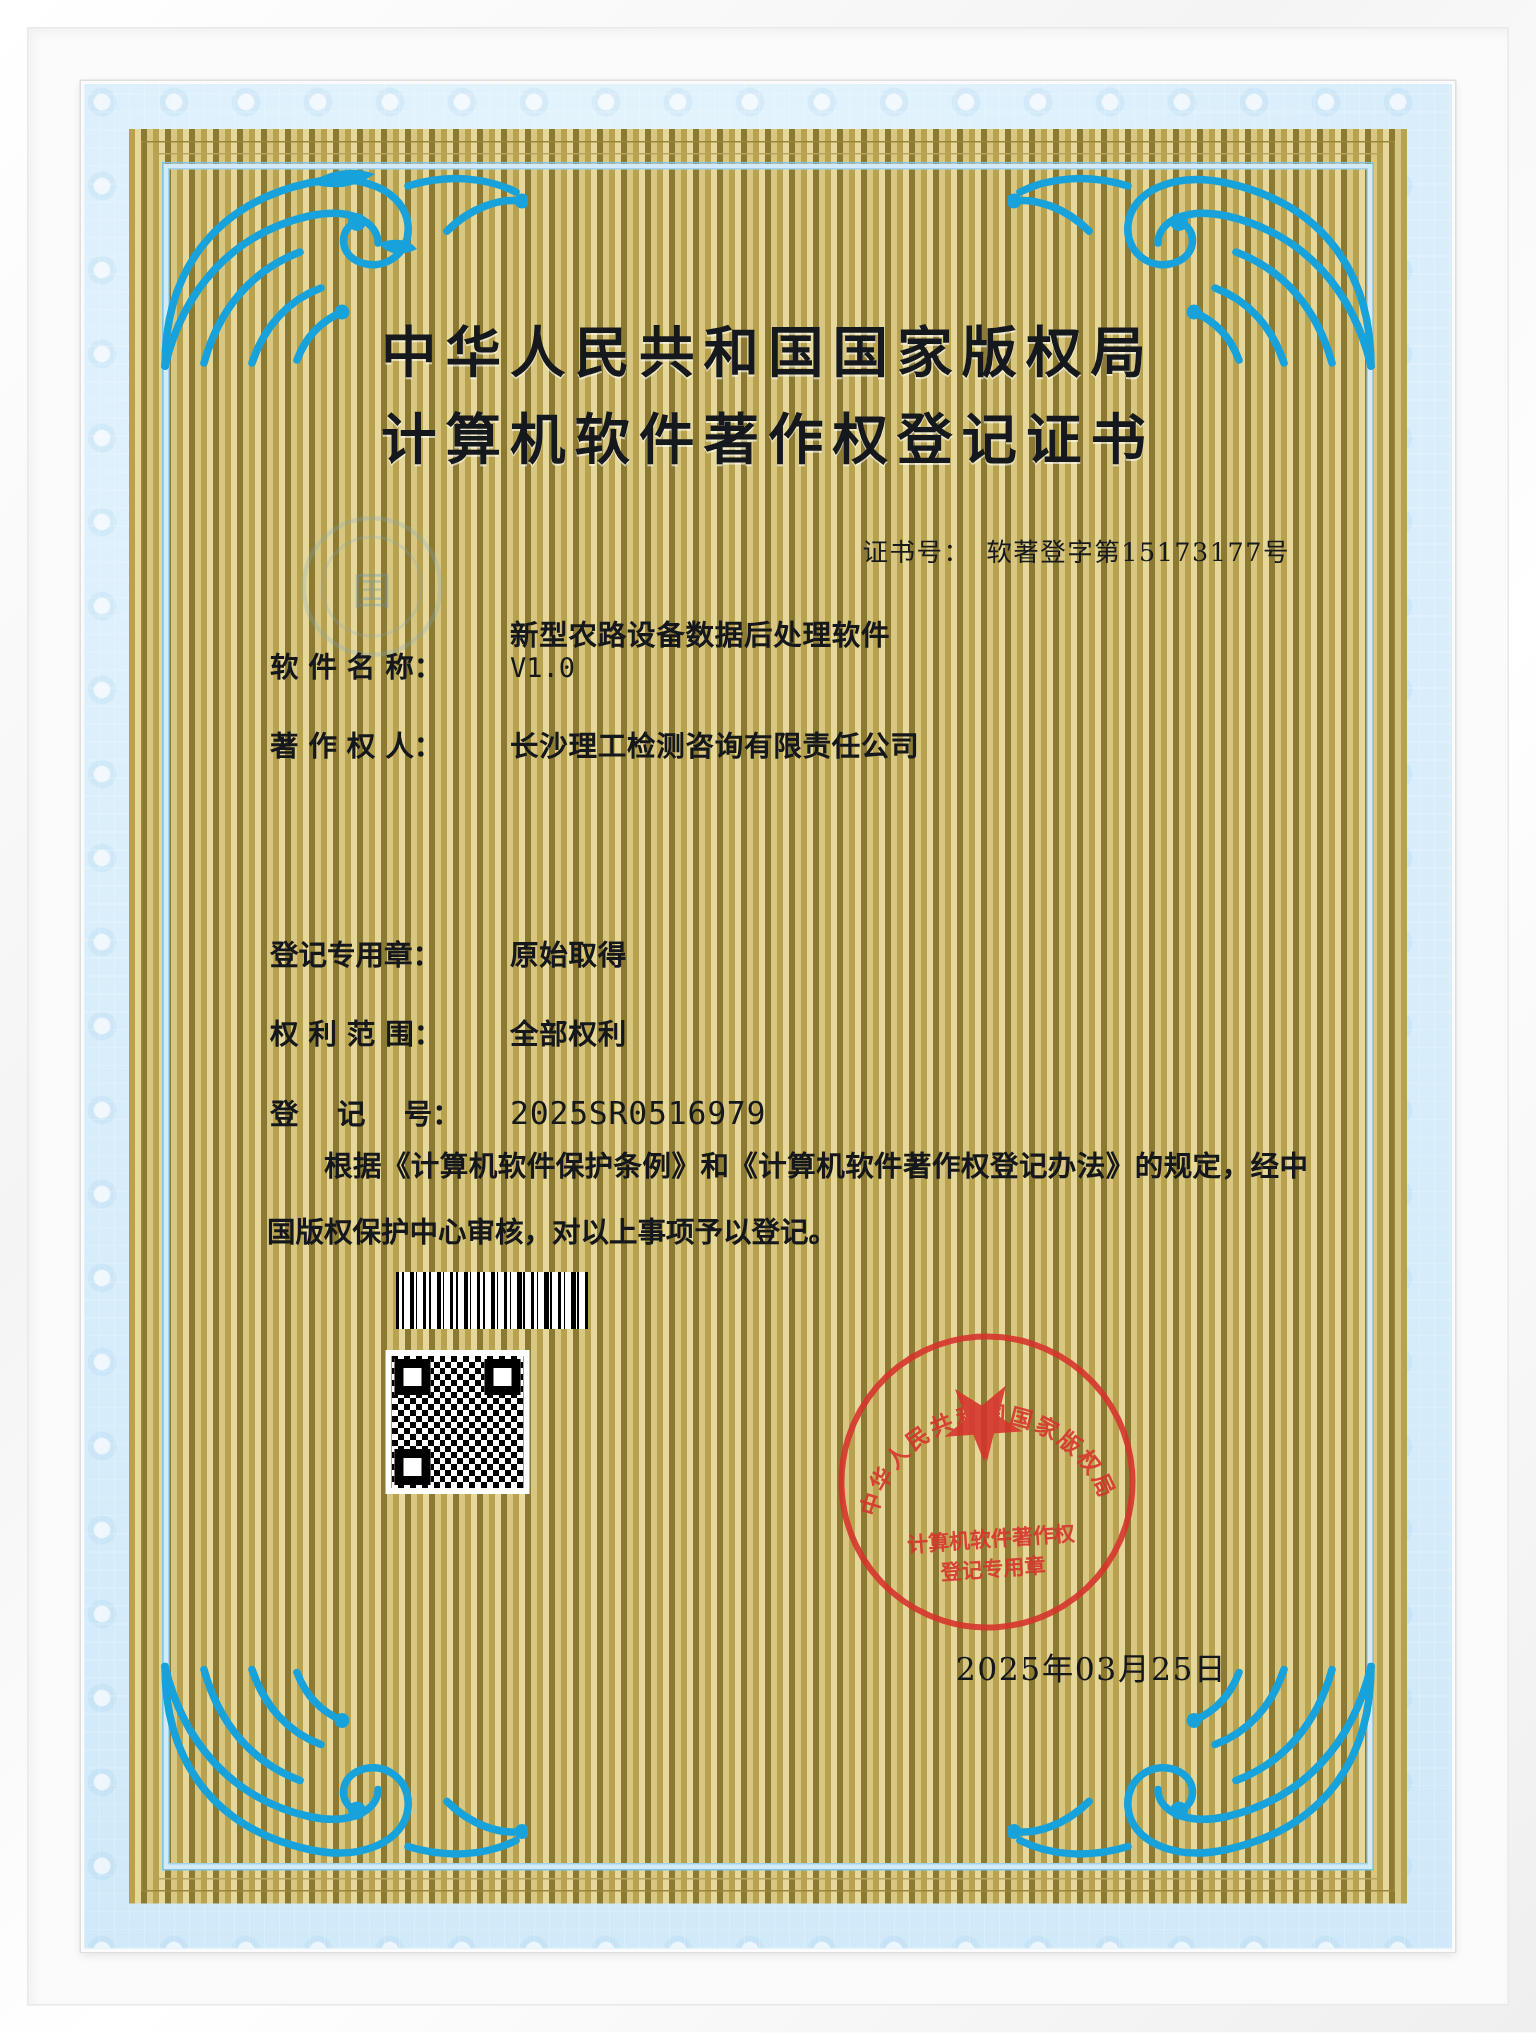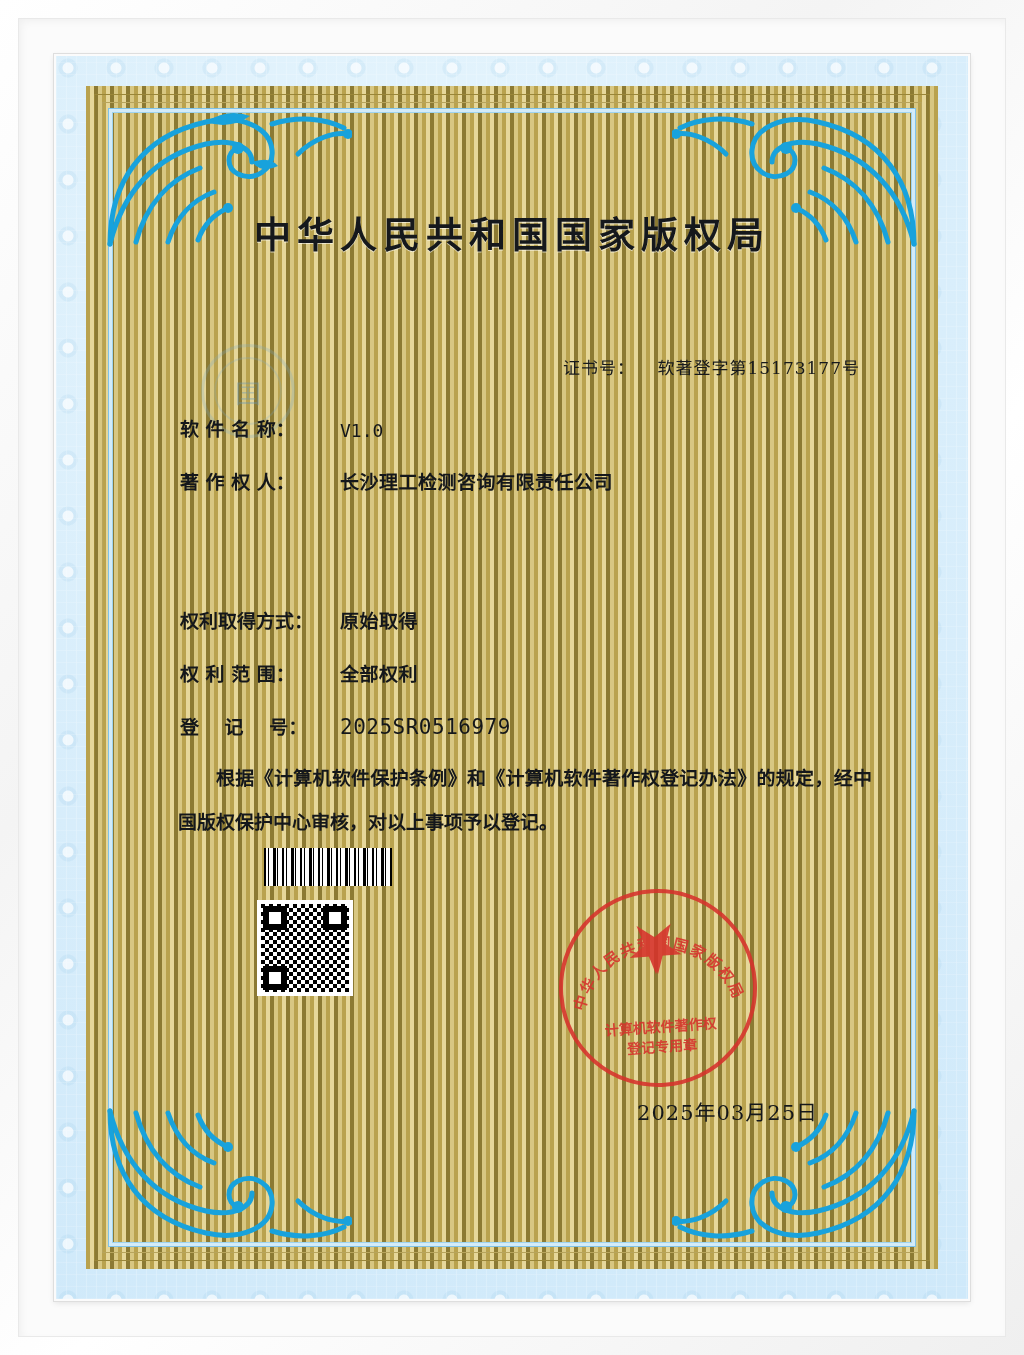--- a/index.html
+++ b/index.html
@@ -169,21 +169,21 @@
   
   .cert-no {
     position: absolute;
     right: 108px;
     top: 298px;
     font-family: "DejaVu Serif", "Liberation Serif", serif;
     font-size: 17px;
     color: #16191d;
     letter-spacing: 1px;
   }
-  .cert-no .label { margin-right: 16px; }
+  .cert-no .label { margin-right: 4px; }
 
   
   .fields {
     position: absolute;
     left: 124px;
     right: 90px;
     top: 352px;
   }
   .field-row {
     display: flex;
@@ -203,21 +203,21 @@
   .field-value {
     font-family: "DejaVu Serif", "Liberation Serif", serif;
     font-weight: bold;
     letter-spacing: .5px;
   }
   .field-value .second-line {
     display: block;
     font-family: "DejaVu Sans Mono", monospace;
     font-weight: normal;
     font-size: 18px;
-    margin-top: 12px;
+    margin-top: 0;
     letter-spacing: 0;
   }
   .gap-block { height: 86px; }
   .mono-val {
     font-family: "DejaVu Sans Mono", monospace;
     font-weight: normal;
     font-size: 21px;
     letter-spacing: .5px;
   }
 
@@ -434,49 +434,51 @@
         <g fill="#18a2dc">
           <circle cx="136" cy="46" r="6"></circle>
           <circle cx="246" cy="32" r="5"></circle>
           <circle cx="126" cy="106" r="5"></circle>
         </g>
       </svg>
     </div>
 
     <div class="titles">
       <div class="title-line">中华人民共和国国家版权局</div>
+      <div class="title-line">计算机软件著作权登记证书</div>
     </div>
 
     <div class="seal-watermark">
       <span>囯</span>
     </div>
 
     <div class="cert-no">
       <span class="label">证书号：</span>
       <span class="value">软著登字第15173177号</span>
     </div>
 
     <div class="fields">
 
       <div class="field-row">
         <div class="field-label">软 件 名 称：</div>
         <div class="field-value">
+          <span>新型农路设备数据后处理软件</span>
           <span class="second-line">V1.0</span>
         </div>
       </div>
 
       <div class="field-row">
         <div class="field-label">著 作 权 人：</div>
         <div class="field-value">长沙理工检测咨询有限责任公司</div>
       </div>
 
       <div class="gap-block"></div>
 
       <div class="field-row">
-        <div class="field-label">权利取得方式：</div>
+        <div class="field-label">登记专用章：</div>
         <div class="field-value">原始取得</div>
       </div>
 
       <div class="field-row">
         <div class="field-label">权 利 范 围：</div>
         <div class="field-value">全部权利</div>
       </div>
 
       <div class="field-row">
         <div class="field-label">登 　记 　号：</div>

